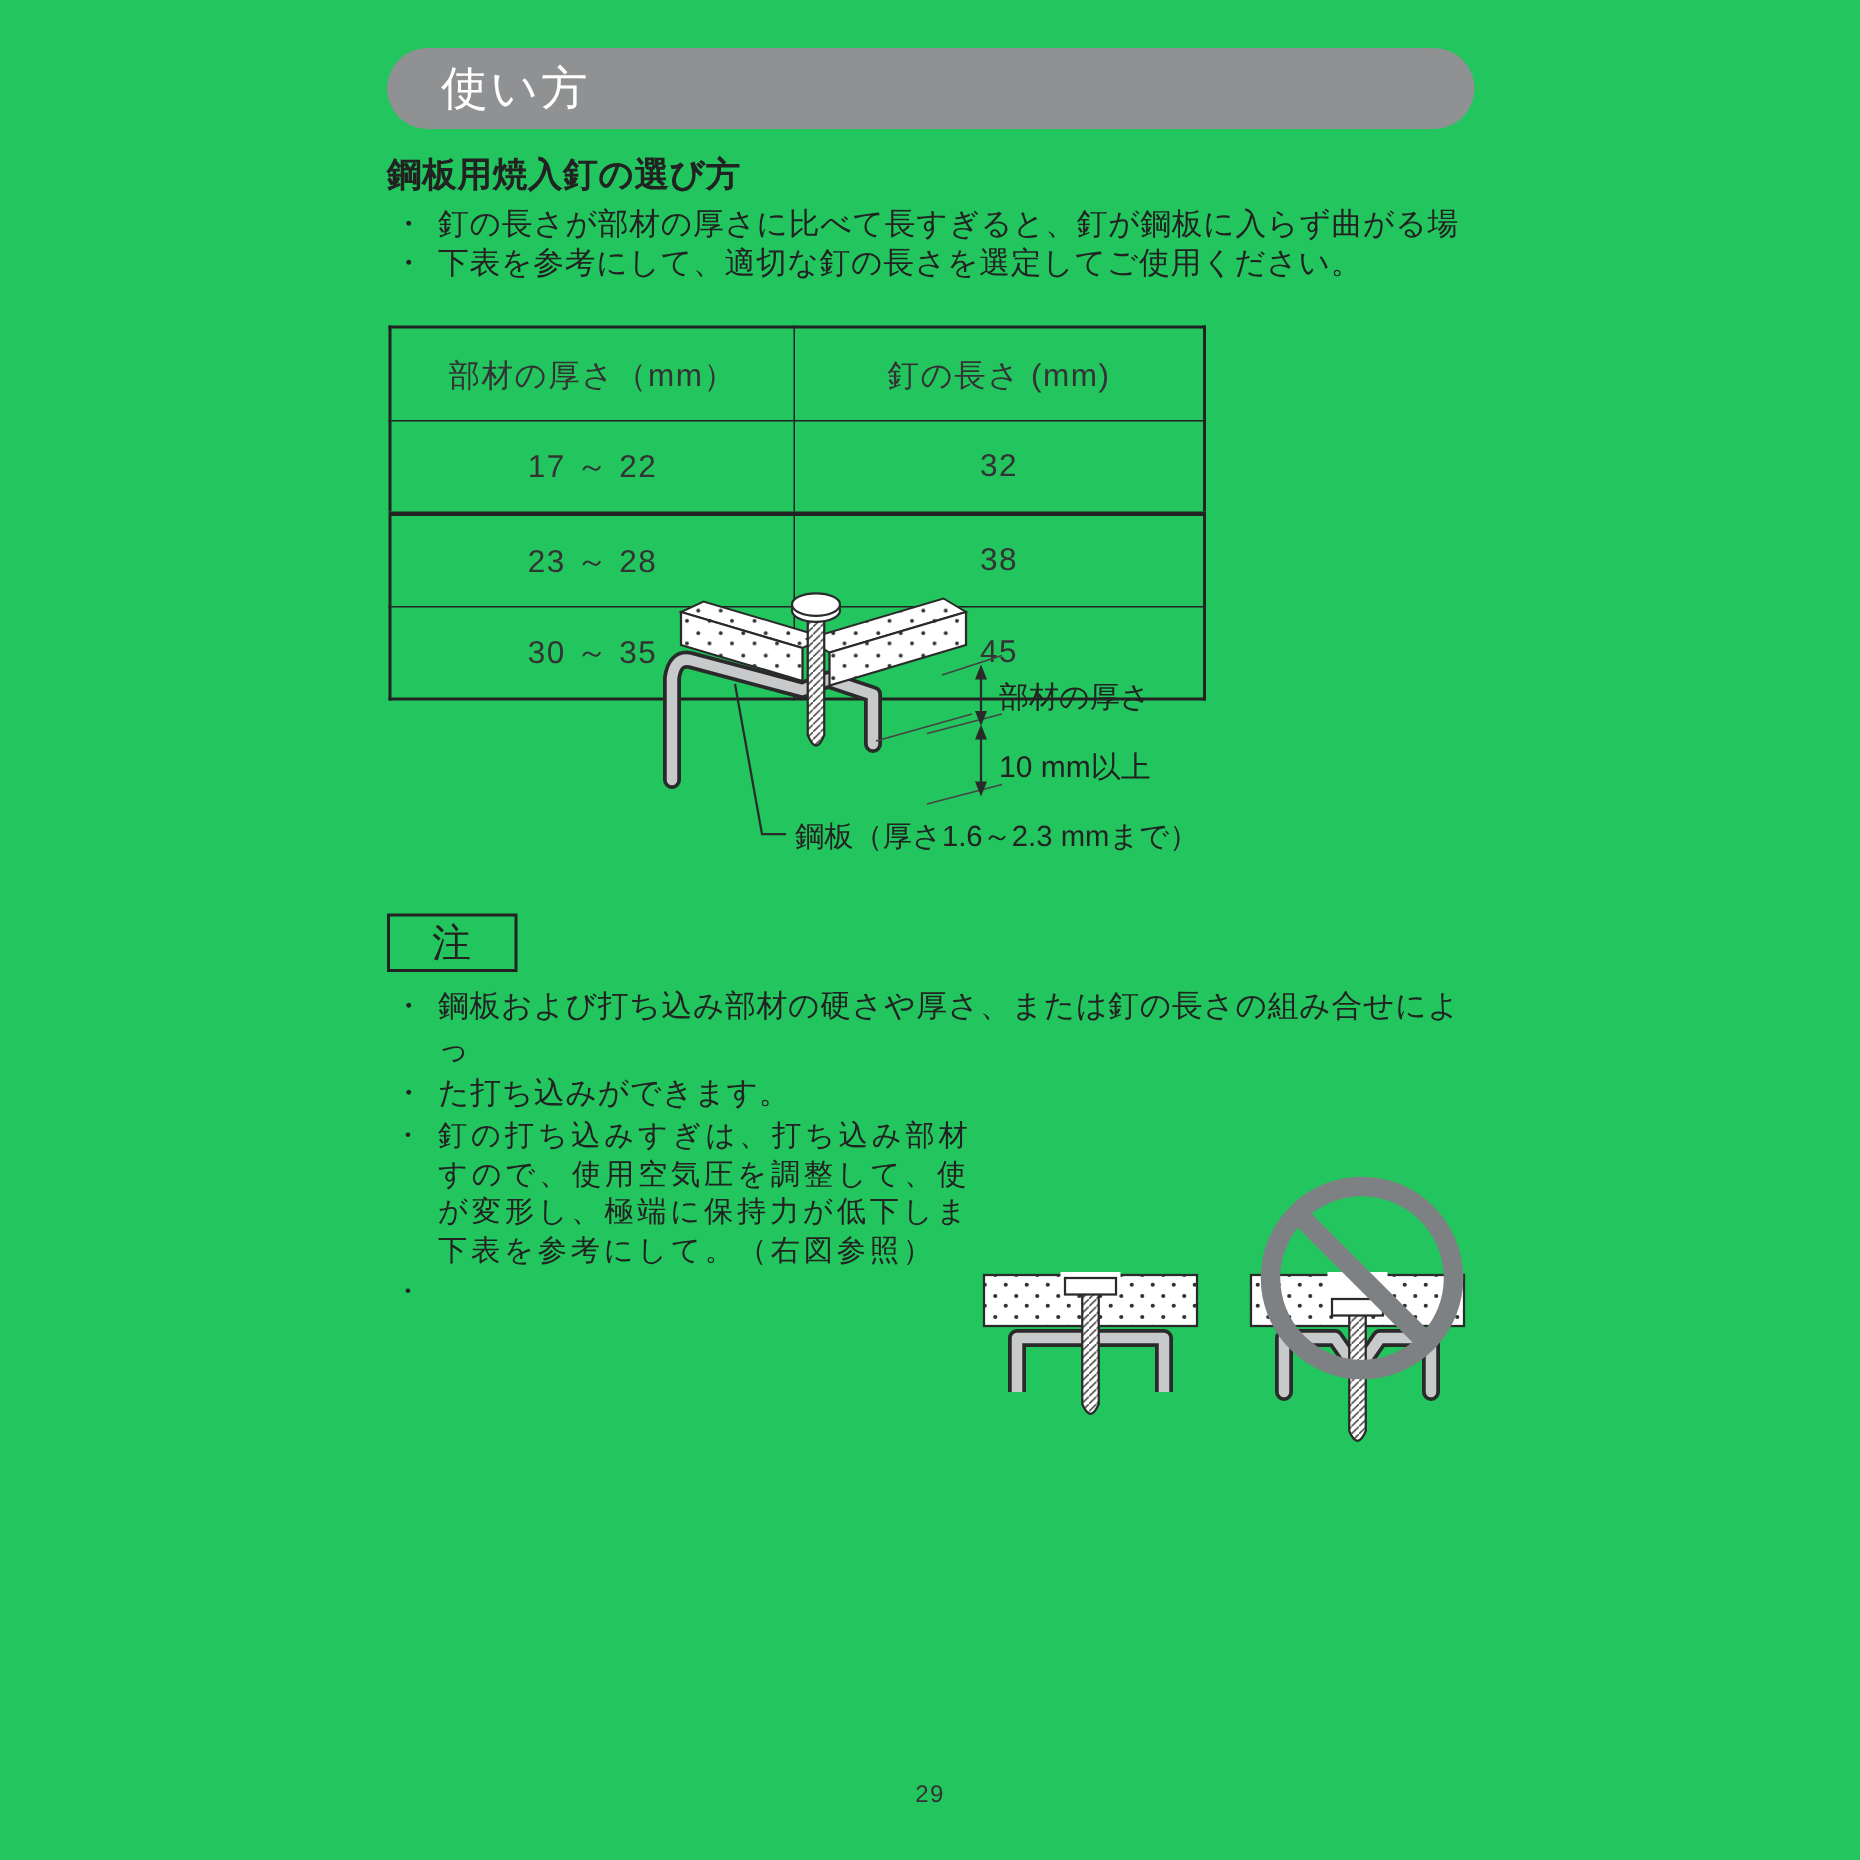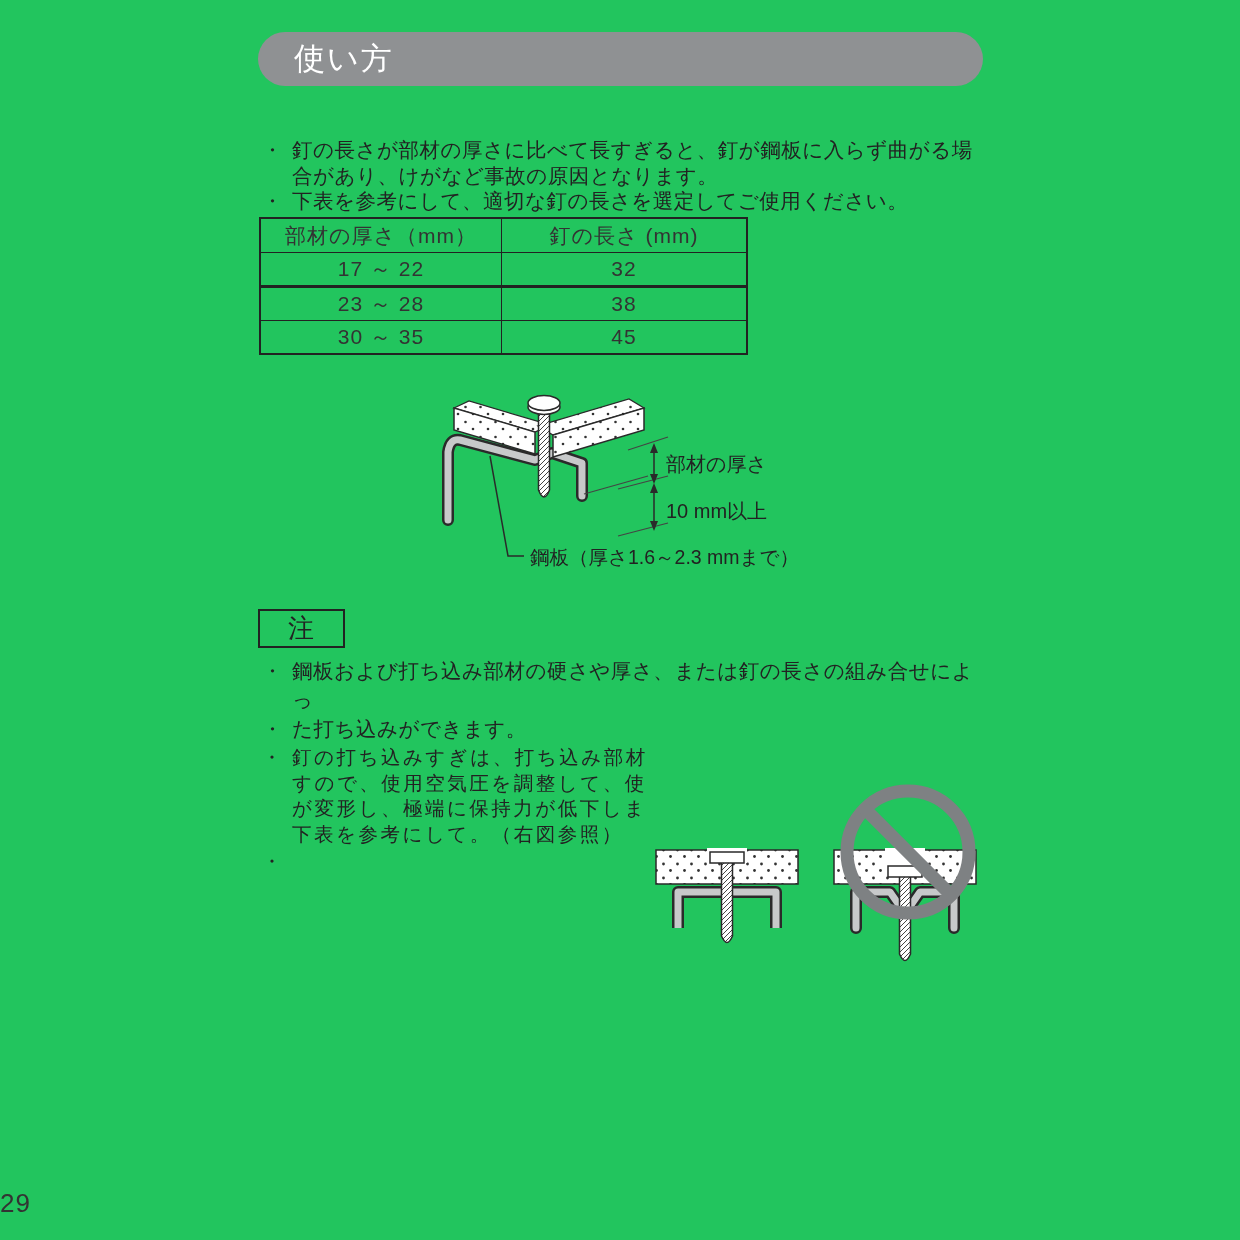--- a/index.html
+++ b/index.html
@@ -9,53 +9,53 @@
         border-radius:27px;display:flex;align-items:center;padding-left:36px;box-sizing:border-box;
         color:#fff;font-size:31px;letter-spacing:2px;}
   .section-heading{position:absolute;left:258px;top:101px;margin:0;font-size:23px;font-weight:bold;
         letter-spacing:0.5px;}
   .bullets{list-style:none;margin:0;padding:0;}
   .bullets li{display:flex;align-items:flex-start;}
   .marker{flex:none;width:30px;}
   .top-bullets{position:absolute;left:262px;top:137px;width:726px;font-size:20.5px;line-height:25.5px;letter-spacing:0.5px;}
   .nail-table{position:absolute;left:259px;top:217px;border-collapse:collapse;border:2.5px solid #222;}
   .nail-table th,.nail-table td{border:1.5px solid #222;font-size:21px;font-weight:normal;
-        text-align:center;padding:2px;letter-spacing:1px;color:#333;}
+        text-align:center;padding:16px;letter-spacing:1px;color:#333;}
   .nail-table th{width:236px;height:29px;}
   .nail-table th + th{width:240px;}
   .nail-table td{height:27px;}
   .nail-table tr.thick td{border-bottom-width:3.5px;}
   .main-diagram{position:absolute;left:432px;top:388px;}
   .note-box{position:absolute;left:258px;top:609px;width:87px;height:39px;border:2.5px solid #222;
         box-sizing:border-box;display:flex;align-items:center;justify-content:center;font-size:26px;letter-spacing:1px;}
   .note-bullets{position:absolute;left:262px;top:656px;width:726px;font-size:20.5px;line-height:29px;letter-spacing:0.5px;}
   .narrow{font-size:19.5px;line-height:25.5px;letter-spacing:2.5px;width:430px;margin-top:2px;}
   .nail-glyph{display:inline-block;width:18px;height:27px;vertical-align:-5px;margin:0 7px;}
   .bottom-diagrams{position:absolute;left:646px;top:776px;}
-  .page-number{position:absolute;left:0;top:1188px;width:1240px;text-align:left;font-size:26px;color:#333;letter-spacing:1px;}
+  .page-number{position:absolute;left:0;top:1188px;width:1240px;text-align:center;font-size:16px;color:#333;letter-spacing:1px;}
   svg text{font-family:"Liberation Sans","DejaVu Sans",sans-serif;fill:#222;}
   .dim-label{font-size:20px;}
   .plate-label{font-size:19.5px;}
 </style>
 </head>
 <body>
 
 <div class="page">
 
   <div class="titlebar">
     <span>使い方</span>
   </div>
 
+  <h2 class="section-heading">鋼板用焼入釘の選び方</h2>
 
   <ul class="bullets top-bullets">
     <li>
       <span class="marker">・</span>
       <div>
         <div class="line">釘の長さが部材の厚さに比べて長すぎると、釘が鋼板に入らず曲がる場</div>
-        <div class="line">合があり、けがなど事故の原因となります。</div>
       </div>
     </li>
     <li>
       <span class="marker">・</span>
       <div>
         <div class="line">下表を参考にして、適切な釘の長さを選定してご使用ください。</div>
       </div>
     </li>
   </ul>
 

